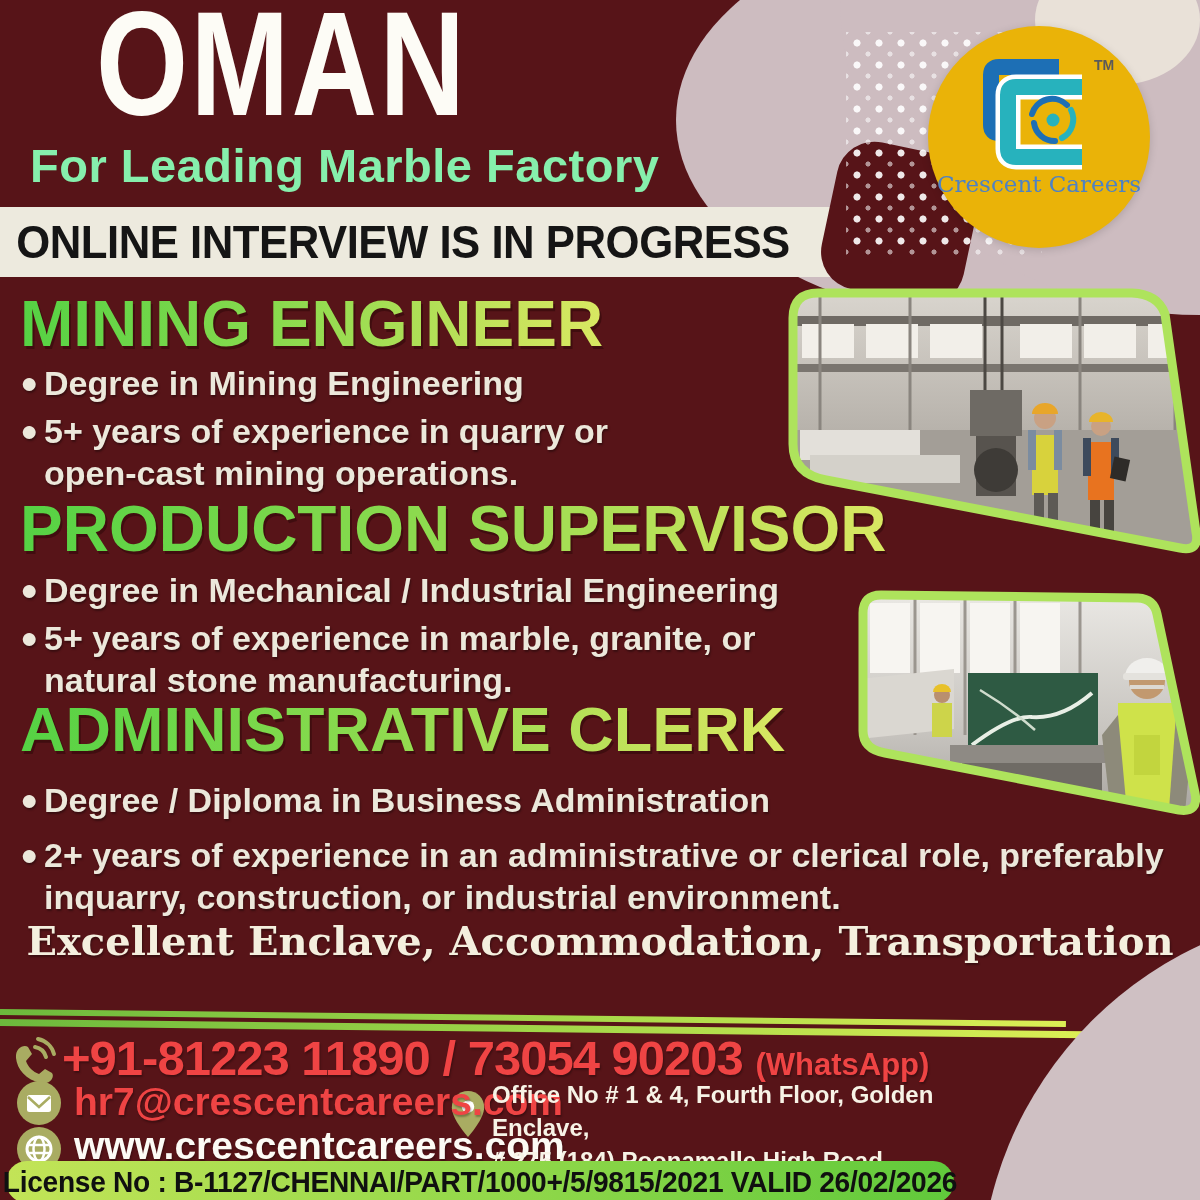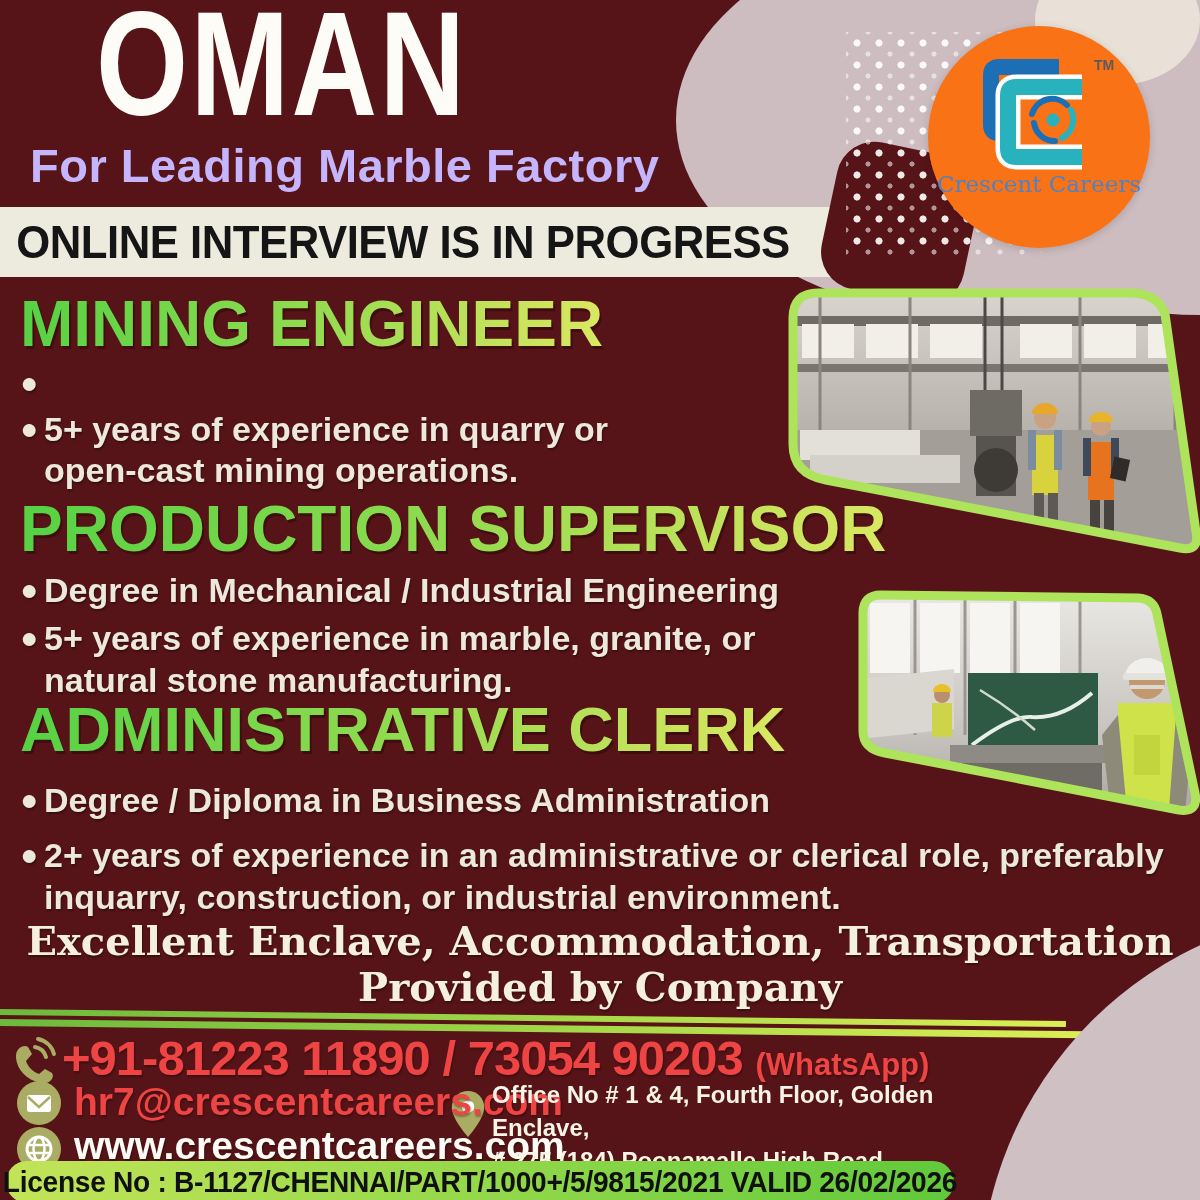--- a/index.html
+++ b/index.html
@@ -15,29 +15,29 @@
   .pink-corner{left:840px;top:0;width:360px;height:315px;background:#cdbcc0;border-bottom-left-radius:100% 100%;z-index:1;}
   .cream-blob{left:1035px;top:-45px;width:165px;height:130px;border-radius:50%;background:#e9e1d8;z-index:4;}
   .maroon-blob{left:828px;top:148px;width:145px;height:150px;border-radius:38px;background:#571418;transform:rotate(12deg);z-index:3;}
   .dots{
     left:846px;top:32px;width:196px;height:224px;z-index:4;
     background-image:radial-gradient(rgba(255,255,255,.9) 3.2px, transparent 3.9px),
                      radial-gradient(rgba(255,255,255,.55) 2.2px, transparent 2.9px);
     background-size:22px 22px,22px 22px;
     background-position:0 0,11px 11px;
   }
-  .logo-circle{left:928px;top:26px;width:222px;height:222px;border-radius:50%;background:#f97316;z-index:5;box-shadow:0 2px 8px rgba(0,0,0,.15);}
+  .logo-circle{left:928px;top:26px;width:222px;height:222px;border-radius:50%;background:#eab308;z-index:5;box-shadow:0 2px 8px rgba(0,0,0,.15);}
 
   
   .oman-title{
     left:96px;top:-10px;z-index:8;color:#fdfcf6;
     font-size:148px;font-weight:bold;line-height:1;letter-spacing:3px;
     transform:scaleX(.80);transform-origin:left top;
   }
-  .subtitle{left:30px;top:138px;z-index:8;color:#c4b5fd;font-size:47px;font-weight:bold;letter-spacing:.5px;}
+  .subtitle{left:30px;top:138px;z-index:8;color:#86efac;font-size:47px;font-weight:bold;letter-spacing:.5px;}
   .banner{
     left:0;top:207px;width:862px;height:70px;background:#edeade;z-index:2;
     display:flex;align-items:center;
   }
   .banner span{
     color:#151515;font-size:46px;font-weight:800;letter-spacing:-.5px;
     transform:scaleX(.95);transform-origin:left center;padding-left:17px;white-space:nowrap;
   }
 
   
@@ -125,20 +125,21 @@
   </svg>
 </div>
 
 <div class="abs oman-title">OMAN</div>
 <div class="abs subtitle">For Leading Marble Factory</div>
 
 <div class="abs job-title" id="job1-title">MINING ENGINEER</div>
 <div class="abs bullets" id="job1-bullets">
   <div class="bullet-row">
     <span class="bullet-dot">●</span>
+    <span>Degree in Mining Engineering</span>
   </div>
   <div class="bullet-row">
     <span class="bullet-dot">●</span>
     <span>5+ years of experience in quarry or open-cast mining operations.</span>
   </div>
 </div>
 
 <div class="abs job-title" id="job2-title">PRODUCTION SUPERVISOR</div>
 <div class="abs bullets" id="job2-bullets">
   <div class="bullet-row">
@@ -275,21 +276,20 @@
       <path d="M275 92 a22 19 0 0 1 44 0 Z" fill="#f0efec"></path>
       <rect x="273" y="88" width="48" height="7" rx="3" fill="#e4e2dd"></rect>
       <line x1="280" y1="102" x2="314" y2="102" stroke="#ddd9d2" stroke-width="4"></line>
     </g>
   </g>
   <path d="M 13 28 Q 13 10 31 10 L 288 13 Q 304 14 307 29 L 345 208 Q 349 228 329 225 L 35 168 Q 13 164 13 146 Z" fill="none" stroke="#aee35c" stroke-width="9" stroke-linejoin="round"></path>
 </svg>
 
 <div class="abs benefits">
   <div>Excellent Enclave, Accommodation, Transportation</div>
-  <div>Provided by Company</div>
 </div>
 
 <div class="abs divline" id="divline1"></div>
 <div class="abs divline" id="divline2"></div>
 
 <div class="abs mauve-circle"></div>
 
 <svg class="abs icon" id="phone-icon" width="54" height="54" viewBox="0 0 54 54">
   <path d="M12 24 C11 14 20 10 24 13 L28 20 L22 27 C24 33 29 38 35 40 L41 35 L48 39 C51 43 46 51 37 49 C22 46 13 35 12 24 Z" fill="#a9ac62"></path>
   <path d="M31 13 a14 14 0 0 1 11 10" fill="none" stroke="#a9ac62" stroke-width="4" stroke-linecap="round"></path>

